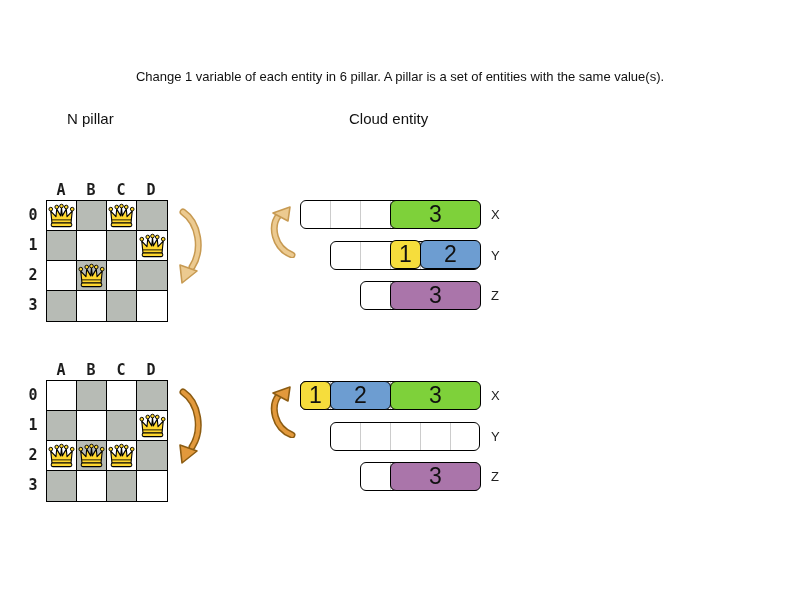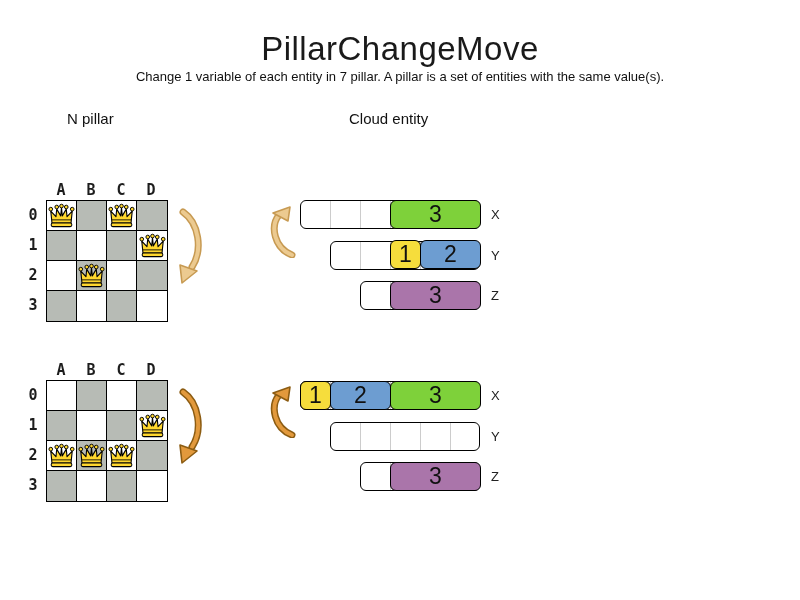--- a/index.html
+++ b/index.html
@@ -38,22 +38,21 @@
          font-size:23px;color:#111;}
   .bar-label{position:absolute;width:22px;height:29px;line-height:29px;
              font-size:13px;color:#222;text-align:left;}
 
   .arrow{position:absolute;}
 </style>
 </head>
 <body>
 
 <div id="canvas">
-  <div class="title">PillarChangeMove</div>
-  <div class="subtitle">Change 1 variable of each entity in 7 pillar. A pillar is a set of entities with the same value(s).</div>
+  <div class="subtitle">Change 1 variable of each entity in 6 pillar. A pillar is a set of entities with the same value(s).</div>
   <div class="section-label" id="section-left">N pillar</div>
   <div class="section-label" id="section-right">Cloud entity</div>
 
   <svg class="arrow" style="left:172px;top:208px" width="36" height="78" viewBox="0 0 36 78">
     <path d="M11 4 C27 15 31 42 20 59" fill="none" stroke="var(--al-b)" stroke-width="7" stroke-linecap="round"></path>
     <path d="M11 4 C27 15 31 42 20 59" fill="none" stroke="var(--al-f)" stroke-width="4" stroke-linecap="round"></path>
     <polygon points="10,75 25,63 8,57" fill="var(--al-f)" stroke="var(--al-b)" stroke-width="1.6" stroke-linejoin="round"></polygon>
   </svg>
   <svg class="arrow" style="left:172px;top:388px" width="36" height="78" viewBox="0 0 36 78">
     <path d="M11 4 C27 15 31 42 20 59" fill="none" stroke="var(--ad-b)" stroke-width="7" stroke-linecap="round"></path>

